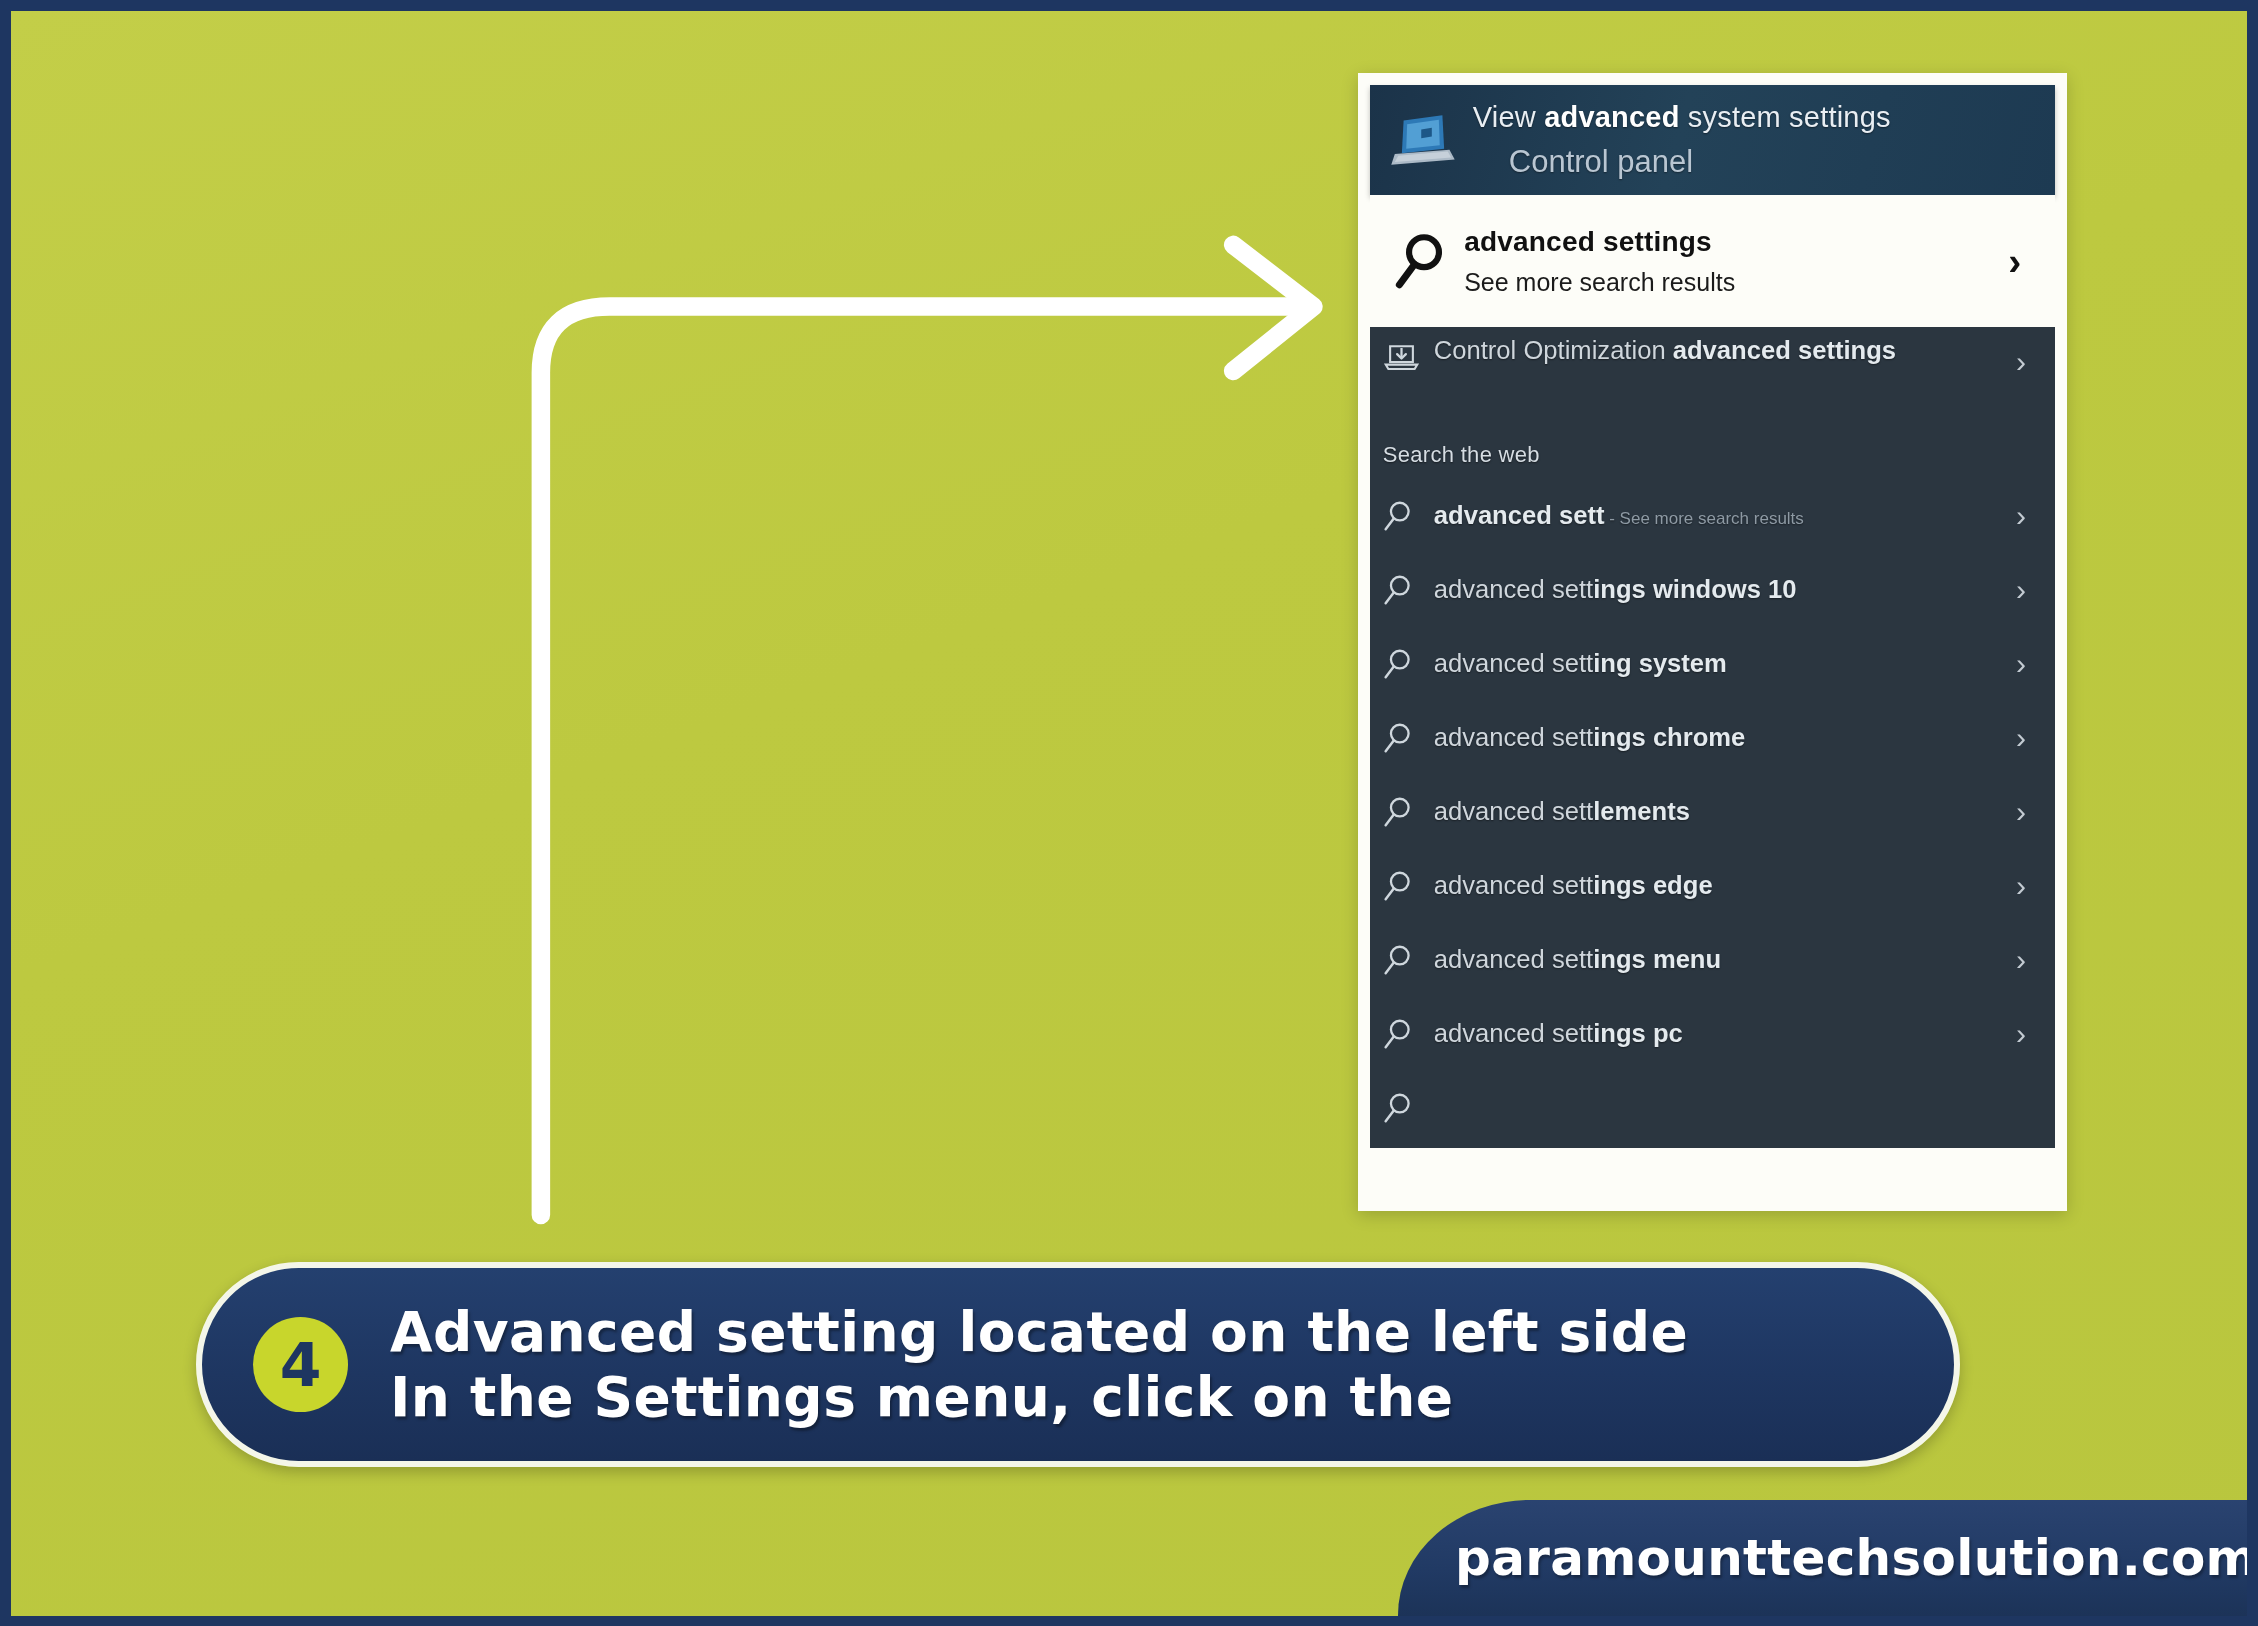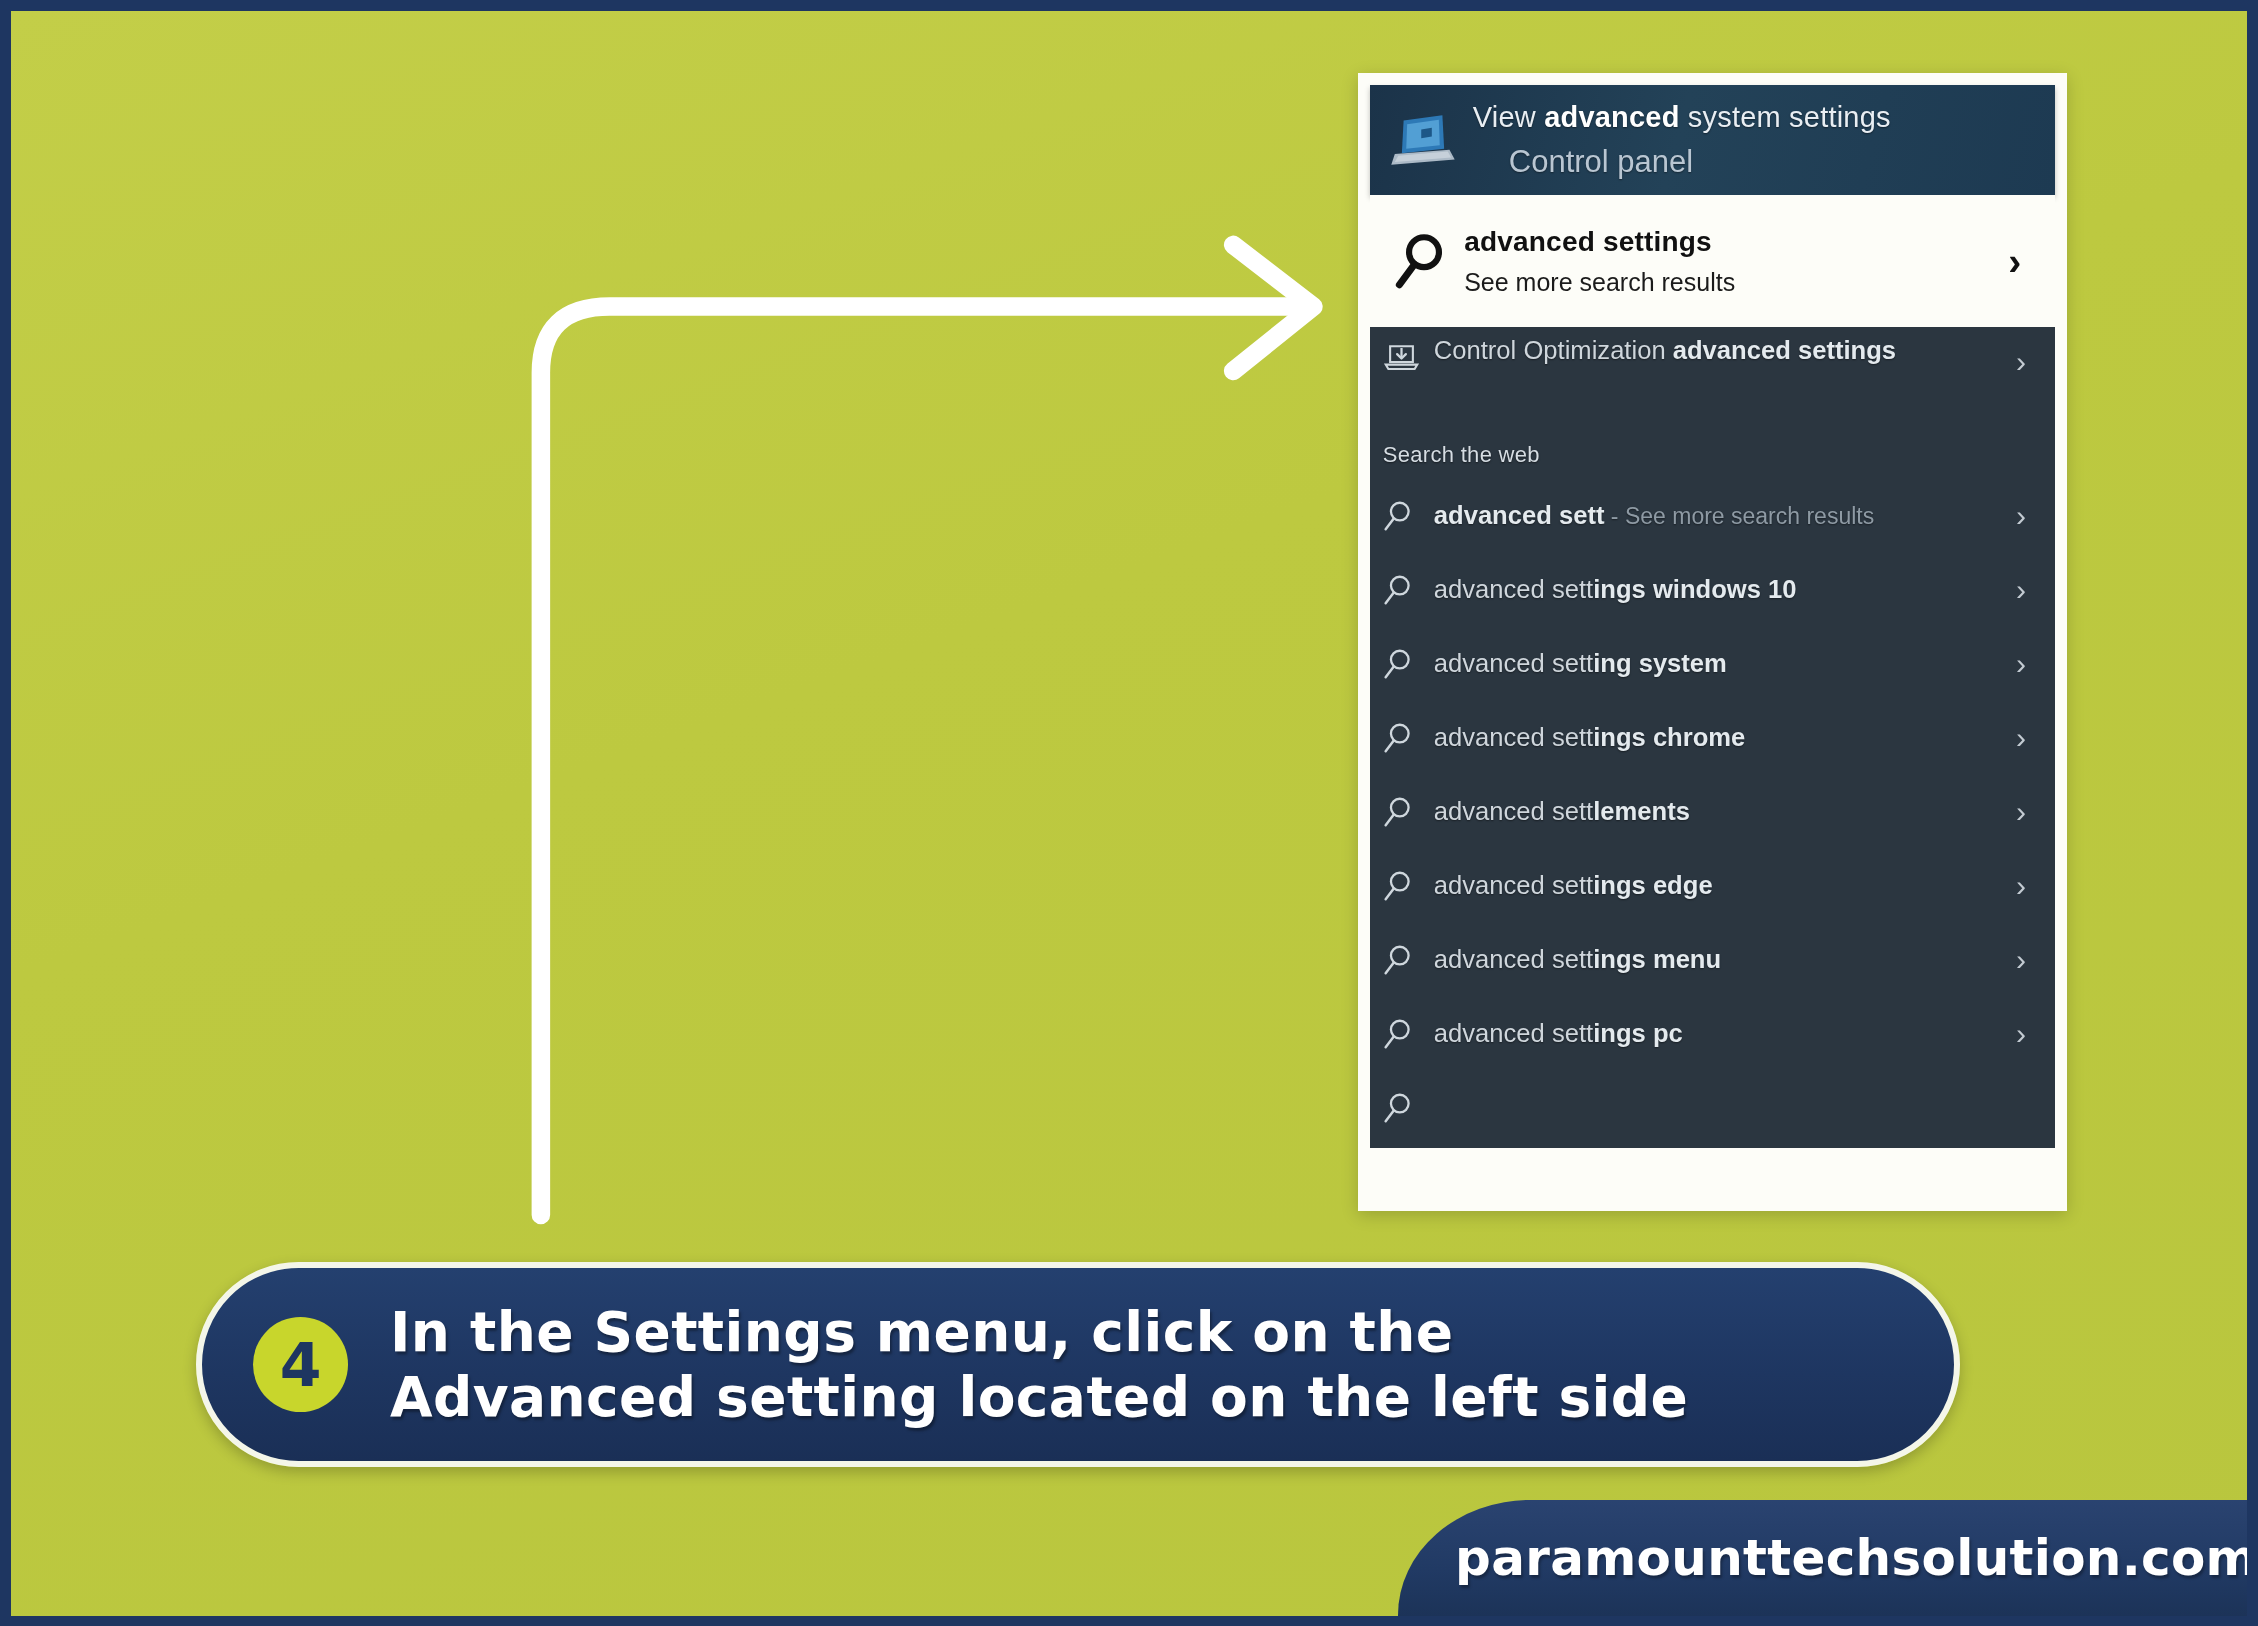--- a/index.html
+++ b/index.html
@@ -150,21 +150,21 @@
   .res-icon.topal { margin-top: 7px; }
   .res-label {
     flex: 1;
     font-size: 25.6px;
     color: #cfd6dc;
     line-height: 1.32;
     text-shadow: 0 0.9px 1.8px rgba(0,0,0,.45);
     padding-right: 8.8px;
   }
   .res-label .b { font-weight: bold; color: #e4eaee; }
-  .res-label .dim { color: #8e9aa4; font-size: 23px; text-align: center; }
+  .res-label .dim { color: #8e9aa4; font-size: 17px; text-align: center; }
   .chev-light {
     flex: none;
     width: 35px;
     text-align: center;
     color: #c3cbd2;
     font-size: 30px;
     line-height: 1;
     font-weight: 500;
   }
   .chev-light.topal { margin-top: 12.4px; }
@@ -414,22 +414,22 @@
           </div>
         </div>
 
       </div>
     </div>
   </div>
 
   <div class="caption">
     <div class="badge">4</div>
     <div class="caption-text">
+      <div>Advanced setting located on the left side</div>
       <div>In the Settings menu, click on the</div>
-      <div>Advanced setting located on the left side</div>
     </div>
   </div>
 
   <div class="footer">
     <div class="footer-text">paramounttechsolution.com</div>
   </div>
 
 </div>
 
 

